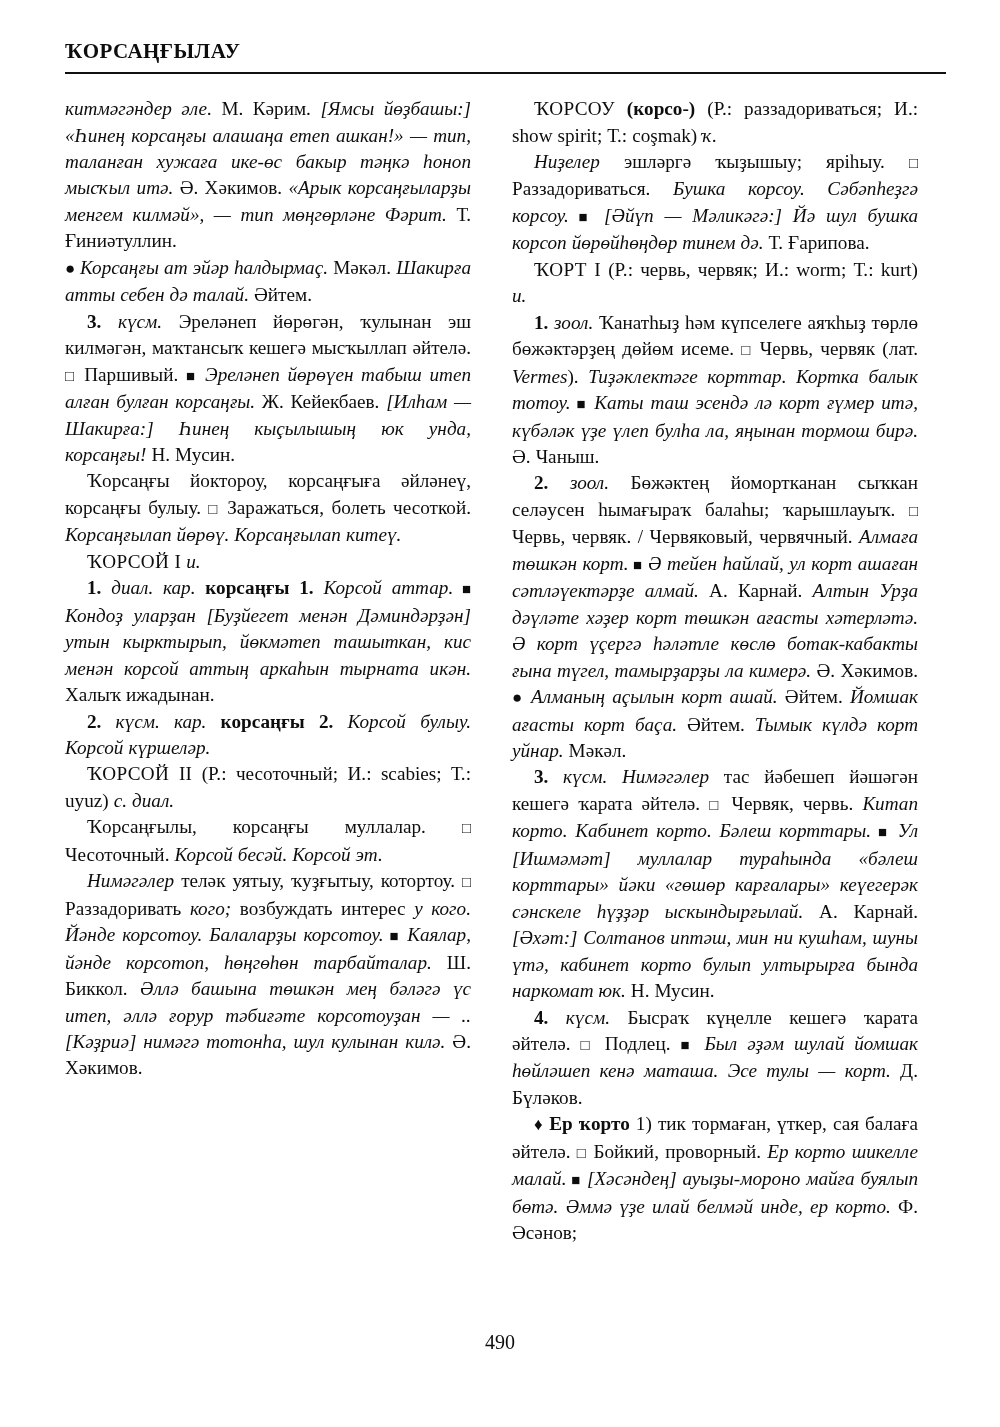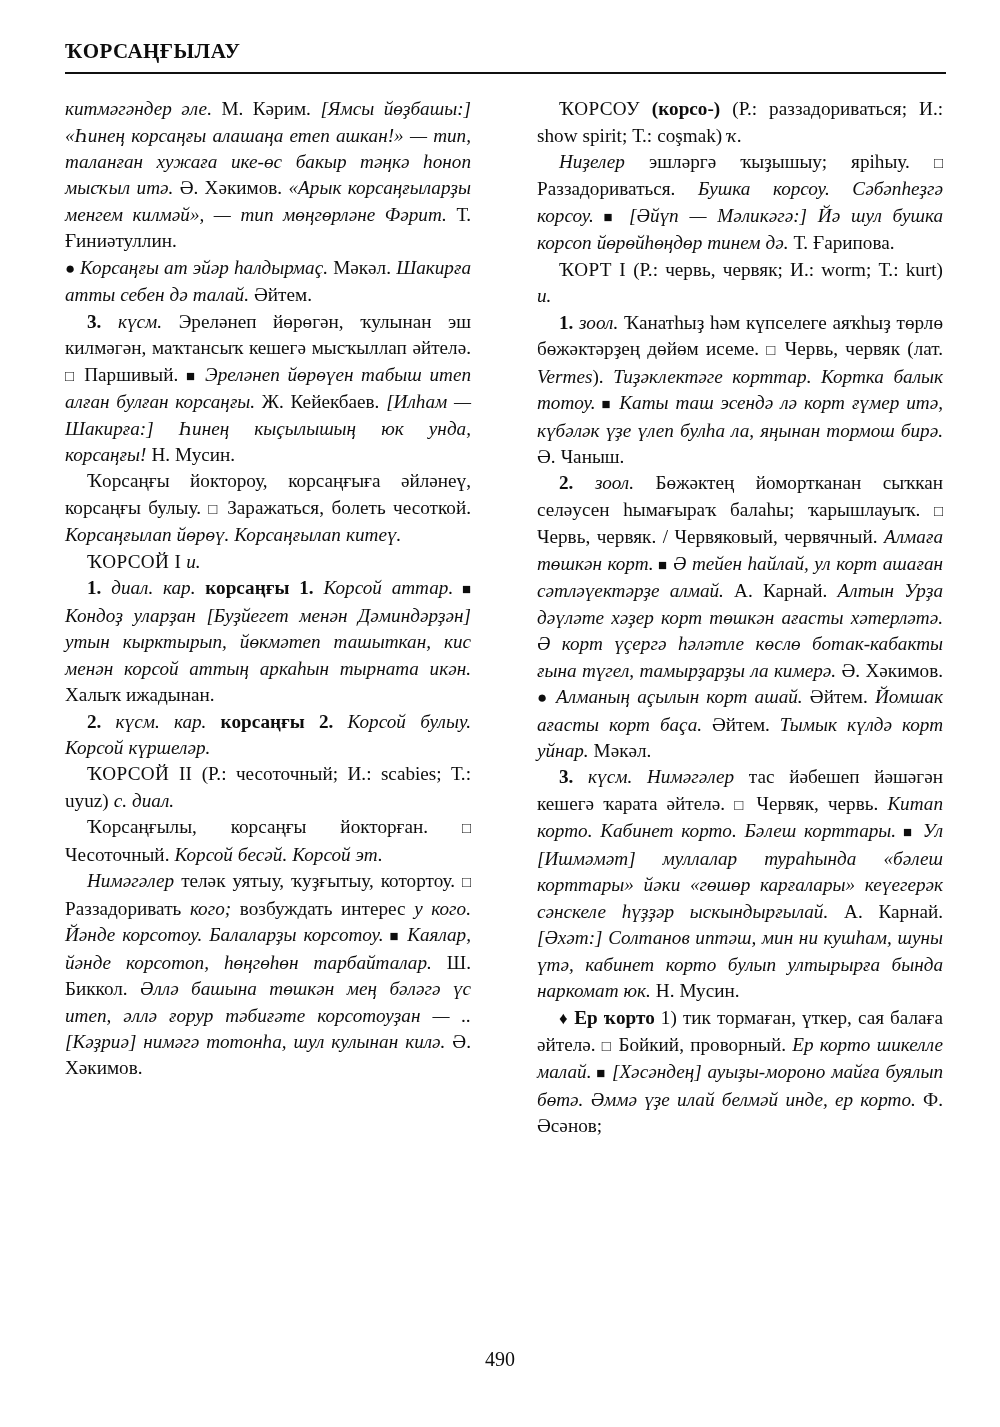--- a/index.html
+++ b/index.html
@@ -35,21 +35,21 @@
   }
   .runhead-rule {
     border-bottom: 2.2px solid #101010;
     width: 881px;
     margin-bottom: 22px;
   }
 
   
   .columns {
     display: flex;
-    gap: 66px;
+    gap: 41px;
     align-items: flex-start;
   }
   .col {
     width: 406px;
     flex: 0 0 406px;
   }
 
   
   p.e {
     margin: 0;
@@ -86,49 +86,49 @@
 
   
   .folio {
     position: absolute;
     left: 0;
     top: 1331px;
     width: 1000px;
     text-align: center;
     font-size: 20px;
     font-family: "Liberation Serif", "DejaVu Serif", serif;
-    margin-top: 17px;
   }
 </style>
 </head>
 <body>
 
 <div class="page">
 
   <div class="runhead">ҠОРСАҢҒЫЛАУ</div>
   <div class="runhead-rule"></div>
 
   <div class="columns">
     <div class="col" id="col-left">
         <p class="e cont"><span class="it">китмәгәндер әле.</span><span class="rom"> М. Кәрим. </span><span class="it">[Ямсы йөҙбашы:] «Һинең корсаңғы алашаңа етеп ашкан!»</span><span class="it"> — тип, таланған хужаға ике-өс бакыр тәңкә һоноп мысҡыл итә.</span><span class="rom"> Ә. Хәкимов. </span><span class="it">«Арык корсаңғыларҙы менгем килмәй», — тип мөңгөрләне Фәрит.</span><span class="rom"> Т. Ғиниәтуллин.</span></p>
         <p class="e cont"><span class="mk mk-dot">● </span><span class="it">Корсаңғы ат эйәр һалдырмаç.</span><span class="rom"> Мәкәл. </span><span class="it">Шакирға атты себен дә талай.</span><span class="rom"> Әйтем.</span></p>
         <p class="e ind"><span class="num">3.</span><span class="it"> күсм.</span><span class="rom"> Эреләнеп йөрөгән, ҡулынан эш килмәгән, маҡтансыҡ кешегә мысҡыллап әйтелә. </span><span class="mk mk-sq-open">□</span><span class="rom"> Паршивый. </span><span class="mk mk-sq-filled">■</span><span class="it"> Эреләнеп йөрөүен табыш итеп алған булған корсаңғы.</span><span class="rom"> Ж. Кейекбаев. </span><span class="it">[Илһам — Шакирға:] Һинең кыçылышың юк унда, корсаңғы!</span><span class="rom"> Н. Мусин.</span></p>
         <p class="e ind"><span class="rom">Ҡорсаңғы йоктороу, корсаңғыға әйләнеү, корсаңғы булыу. </span><span class="mk mk-sq-open">□</span><span class="rom"> Заражаться, болеть чесоткой. </span><span class="it">Корсаңғылап йөрөү. Корсаңғылап китеү.</span></p>
         <p class="e ind"><span class="hw">ҠОРСОЙ I</span><span class="it"> и.</span></p>
         <p class="e ind"><span class="num">1.</span><span class="it"> диал. кар.</span><span class="bld"> корсаңғы 1.</span><span class="it"> Корсой аттар.</span><span class="mk mk-sq-filled"> ■</span><span class="it"> Кондоҙ уларҙан [Буҙйегет менән Дәминдәрҙән] утын кырктырып, йөкмәтеп ташыткан, кис менән корсой аттың аркаһын тырната икән.</span><span class="rom"> Халыҡ ижадынан.</span></p>
         <p class="e ind"><span class="num">2.</span><span class="it"> күсм. кар.</span><span class="bld"> корсаңғы 2.</span><span class="it"> Корсой булыу. Корсой күршеләр.</span></p>
         <p class="e ind"><span class="hw">ҠОРСОЙ II</span><span class="rom"> (Р.: чесоточный; И.: scabies; Т.: uyuz) </span><span class="it">с. диал.</span></p>
-        <p class="e ind"><span class="rom">Ҡорсаңғылы, корсаңғы йокторған. </span><span class="mk mk-sq-open">□</span><span class="rom"> Чесоточный. </span><span class="it">Корсой бесәй. Корсой эт.</span></p>
+        <p class="e ind"><span class="rom">Ҡорсаңғылы, корсаңғы муллалар. </span><span class="mk mk-sq-open">□</span><span class="rom"> Чесоточный. </span><span class="it">Корсой бесәй. Корсой эт.</span></p>
         <p class="e ind"><span class="it">Нимәгәлер</span><span class="rom"> теләк уятыу, ҡуҙғытыу, котортоу. </span><span class="mk mk-sq-open">□</span><span class="rom"> Раззадоривать </span><span class="it">кого;</span><span class="rom"> возбуждать интерес </span><span class="it">у кого. Йәнде корсотоу. Балаларҙы корсотоу.</span><span class="mk mk-sq-filled"> ■</span><span class="it"> Каялар, йәнде корсотоп, һөңгөһөн тарбайталар.</span><span class="rom"> Ш. Биккол. </span><span class="it">Әллә башына төшкән мең бәләгә үс итеп, әллә ғорур тәбиғәте корсотоуҙан — .. [Кәҙриә] нимәгә тотонһа, шул кулынан килә.</span><span class="rom"> Ә. Хәкимов.</span></p>
       </div>
     <div class="col" id="col-right">
         <p class="e ind"><span class="hw">ҠОРСОУ</span><span class="hwform"> (корсо-)</span><span class="rom"> (Р.: раззадориваться; И.: show spirit; Т.: coşmak) </span><span class="it">ҡ.</span></p>
         <p class="e ind"><span class="it">Ниҙелер</span><span class="rom"> эшләргә ҡыҙышыу; яріһыу. </span><span class="mk mk-sq-open">□</span><span class="rom"> Раззадориваться. </span><span class="it">Бушка корсоу. Сәбәпһеҙгә корсоу.</span><span class="mk mk-sq-filled"> ■</span><span class="it"> [Әйүп — Мәликәгә:] Йә шул бушка корсоп йөрөйһөңдөр тинем дә.</span><span class="rom"> Т. Ғарипова.</span></p>
         <p class="e ind"><span class="hw">ҠОРТ I</span><span class="rom"> (Р.: червь, червяк; И.: worm; Т.: kurt) </span><span class="it">и.</span></p>
         <p class="e ind"><span class="num">1.</span><span class="it"> зоол.</span><span class="rom"> Ҡанатһыҙ һәм күпселеге аяҡһыҙ төрлө бөжәктәрҙең дөйөм исеме. </span><span class="mk mk-sq-open">□</span><span class="rom"> Червь, червяк (лат. </span><span class="it">Vermes</span><span class="rom">). </span><span class="it">Тиҙәклектәге корттар. Кортка балык тотоу.</span><span class="mk mk-sq-filled"> ■</span><span class="it"> Каты таш эсендә лә корт ғүмер итә, күбәләк үҙе үлеп булһа ла, яңынан тормош бирә.</span><span class="rom"> Ә. Чаныш.</span></p>
         <p class="e ind"><span class="num">2.</span><span class="it"> зоол.</span><span class="rom"> Бөжәктең йомортканан сыҡкан селәусен һымағыраҡ балаһы; ҡарышлауыҡ. </span><span class="mk mk-sq-open">□</span><span class="rom"> Червь, червяк. / Червяковый, червячный. </span><span class="it">Алмаға төшкән корт.</span><span class="mk mk-sq-filled"> ■</span><span class="it"> Ә тейен һайлай, ул корт ашаған сәтләүектәрҙе алмай.</span><span class="rom"> А. Карнай. </span><span class="it">Алтын Урҙа дәүләте хәҙер корт төшкән ағасты хәтерләтә. Ә корт үçергә һәләтле көслө ботак-кабакты ғына түгел, тамырҙарҙы ла кимерә.</span><span class="rom"> Ә. Хәкимов. </span><span class="mk mk-dot">● </span><span class="it">Алманың аçылын корт ашай.</span><span class="rom"> Әйтем. </span><span class="it">Йомшак ағасты корт баça.</span><span class="rom"> Әйтем. </span><span class="it">Тымык күлдә корт уйнар.</span><span class="rom"> Мәкәл.</span></p>
         <p class="e ind"><span class="num">3.</span><span class="it"> күсм. Нимәгәлер</span><span class="rom"> тас йәбешеп йәшәгән кешегә ҡарата әйтелә. </span><span class="mk mk-sq-open">□</span><span class="rom"> Червяк, червь. </span><span class="it">Китап корто. Кабинет корто. Бәлеш корттары.</span><span class="mk mk-sq-filled"> ■</span><span class="it"> Ул [Ишмәмәт] муллалар тураһында «бәлеш корттары» йәки «гөшөр карғалары» кеүегерәк сәнскеле һүҙҙәр ыскындырғылай.</span><span class="rom"> А. Карнай. </span><span class="it">[Әхәт:] Солтанов иптәш, мин ни кушһам, шуны үтә, кабинет корто булып ултырырға бында наркомат юк.</span><span class="rom"> Н. Мусин.</span></p>
+        <p class="e ind"><span class="num">4.</span><span class="it"> күсм.</span><span class="rom"> Быcраҡ күңелле кешегә ҡарата әйтелә. </span><span class="mk mk-sq-open">□</span><span class="rom"> Подлец. </span><span class="mk mk-sq-filled">■</span><span class="it"> Был әҙәм шулай йомшак һөйләшеп кенә маташа. Эсе тулы — корт.</span><span class="rom"> Д. Бүләков.</span></p>
         <p class="e ind"><span class="mk mk-diamond">♦ </span><span class="bld">Ер ҡорто</span><span class="rom"> 1) тик тормаған, үткер, сая балаға әйтелә. </span><span class="mk mk-sq-open">□</span><span class="rom"> Бойкий, проворный. </span><span class="it">Ер корто шикелле малай.</span><span class="mk mk-sq-filled"> ■</span><span class="it"> [Хәсәндең] ауыҙы-мороно майға буялып бөтә. Әммә үҙе илай белмәй инде, ер корто.</span><span class="rom"> Ф. Әсәнов;</span></p>
       </div>
   </div>
 
   <div class="folio">490</div>
 </div>
 
 </body></html>

